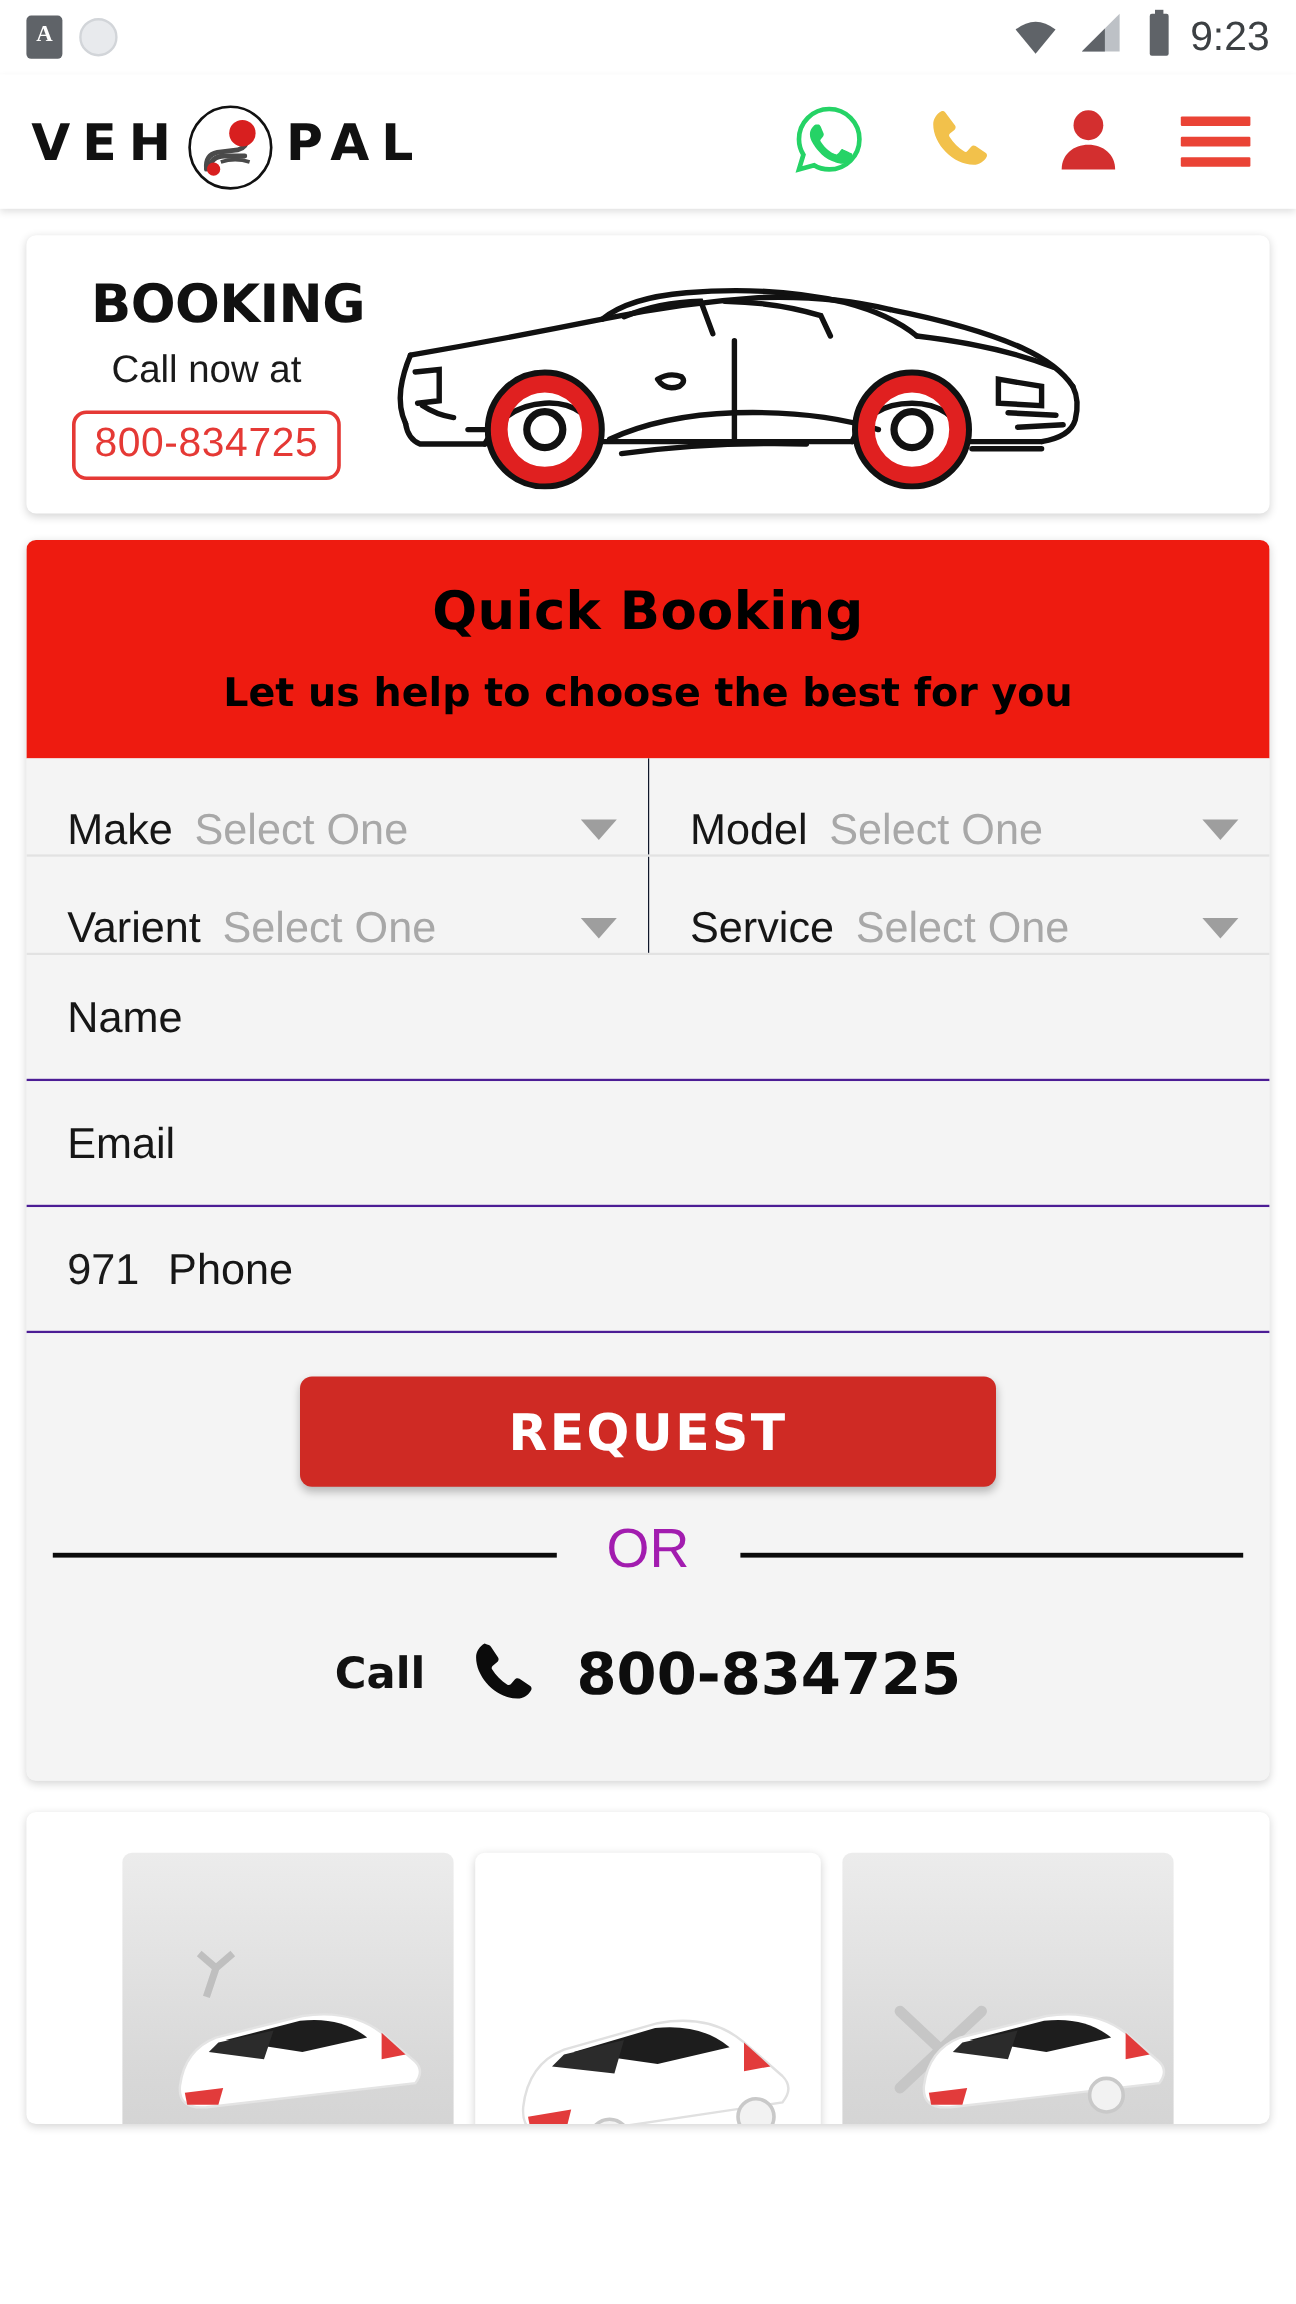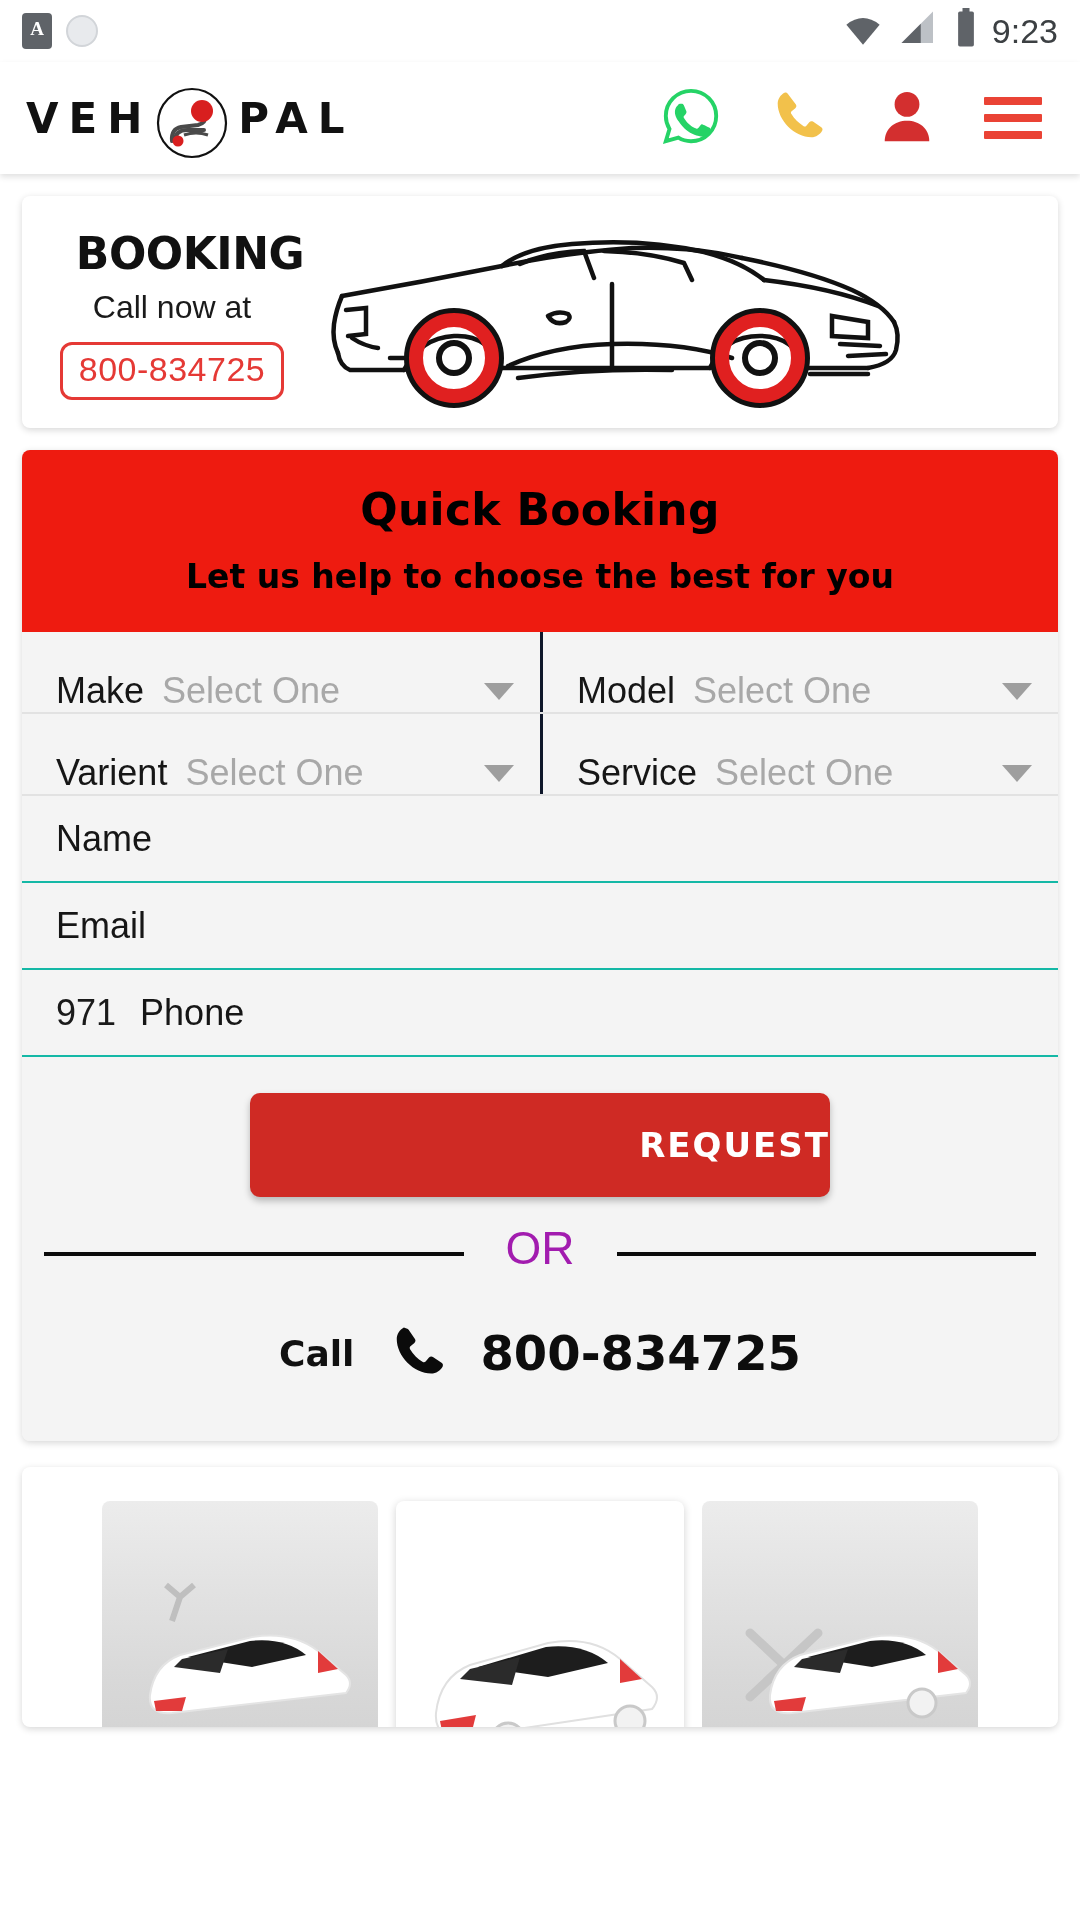--- a/index.html
+++ b/index.html
@@ -176,21 +176,21 @@
     border-bottom: 2px solid #e2e2e2;
     background: #f4f4f4;
   }
   .half {
     flex: 1 1 50%;
     display: flex;
     align-items: flex-end;
     height: 80px;
     padding: 0 26px 0 34px;
   }
-  .half + .half { border-left: 3px solid #0f172a; }
+  .half + .half { border-left: 1px solid #0f172a; }
   .fld-label {
     font-size: 36px;
     color: #161616;
     white-space: nowrap;
     font-weight: 400;
   }
   .fld-select {
     flex: 1;
     display: flex;
     align-items: center;
@@ -205,25 +205,25 @@
   }
   .caret {
     margin-left: auto;
     width: 0; height: 0;
     border-left: 15px solid transparent;
     border-right: 15px solid transparent;
     border-top: 17px solid #9e9e9e;
   }
 
   .row1 {
-    height: 87px;
+    height: 105px;
     display: flex;
     align-items: center;
     padding: 0 34px;
-    border-bottom: 2px solid #14b8a6;
+    border-bottom: 2px solid #4c1d95;
     background: #f4f4f4;
   }
   .row1 .ph-code {
     font-size: 36px;
     color: #1a1a1a;
     margin-right: 24px;
     font-weight: 400;
   }
   .row1 .ph-label,
   .row1 .txt-label {
@@ -233,32 +233,31 @@
   }
 
   .btn-wrap {
     background: #f4f4f4;
     padding: 36px 0 30px 0;
     display: flex;
     justify-content: center;
   }
   .request-btn {
     width: 580px;
-    height: 104px;
+    height: 92px;
     background: #cf2a24;
     border: none;
     border-radius: 10px;
     color: #fff;
-    font-size: 34px;
+    font-size: 42px;
     font-weight: 700;
     letter-spacing: 2px;
     box-shadow: 0 4px 7px rgba(0,0,0,0.25);
     font-family: "DejaVu Sans", sans-serif;
     cursor: pointer;
-    text-align: right;
   }
 
   .or-row {
     background: #f4f4f4;
     display: flex;
     align-items: center;
     padding: 0 0 0 0;
   }
   .or-line { flex: 1; height: 4px; background: #0b0b0b; }
   .or-text {

